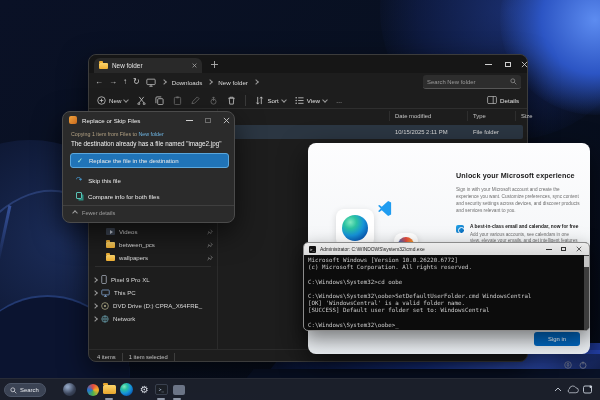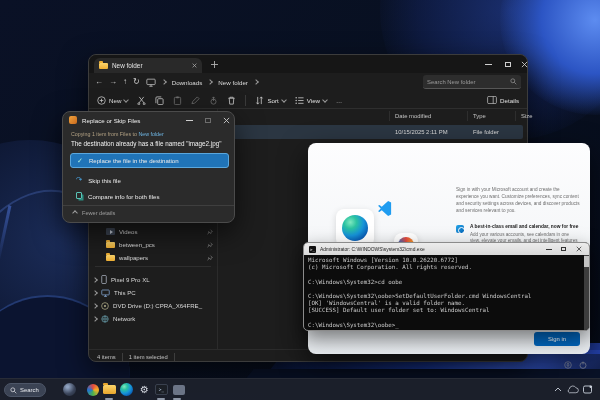--- a/index.html
+++ b/index.html
@@ -329,20 +329,21 @@
     <div class="tile" style="left:28px;top:66px;width:38px;height:38px">
       <div class="edge-logo" style="position:absolute;left:6px;top:6px;width:26px;height:26px"></div>
     </div>
     <svg class="abs" style="left:70px;top:58px" width="14" height="15" viewBox="0 0 12 13">
         <path d="M8.7 0L3.2 5 1.2 3.5 0 4.2 2.3 6.5 0 8.8l1.2.7 2-1.5 5.5 5 2.6-1.3V1.3z" fill="#1f9cf0"></path>
       </svg>
     <div class="tile" style="left:86px;top:90px;width:24px;height:24px">
       <div class="pinwheel" style="position:absolute;left:4px;top:4px;width:16px;height:16px"></div>
     </div>
 
+    <div class="abs oobe-title" style="left:148px;top:28px">Unlock your Microsoft experience</div>
     <div class="abs oobe-body" style="left:148px;top:44px;width:124px">Sign in with your Microsoft account and create the experience you want. Customize preferences, sync content and security settings across devices, and discover products and services relevant to you.</div>
     <div class="abs outlook-ico" style="left:148px;top:82px"></div>
     <div class="abs oobe-bt" style="left:162px;top:81px;width:110px">A best-in-class email and calendar, now for free</div>
     <div class="abs oobe-bb" style="left:162px;top:89px;width:110px">Add your various accounts, see calendars in one view, elevate your emails, and get intelligent features in your inbox with Outlook for Windows.</div>
     <div class="abs signin">
       <span>Sign in</span>
     </div>
   </div>
 
   <div id="cmd" class="abs">

